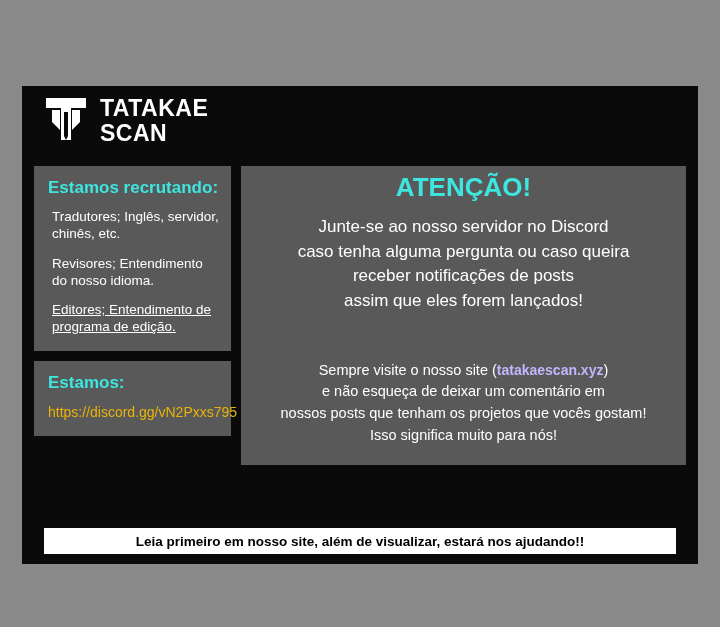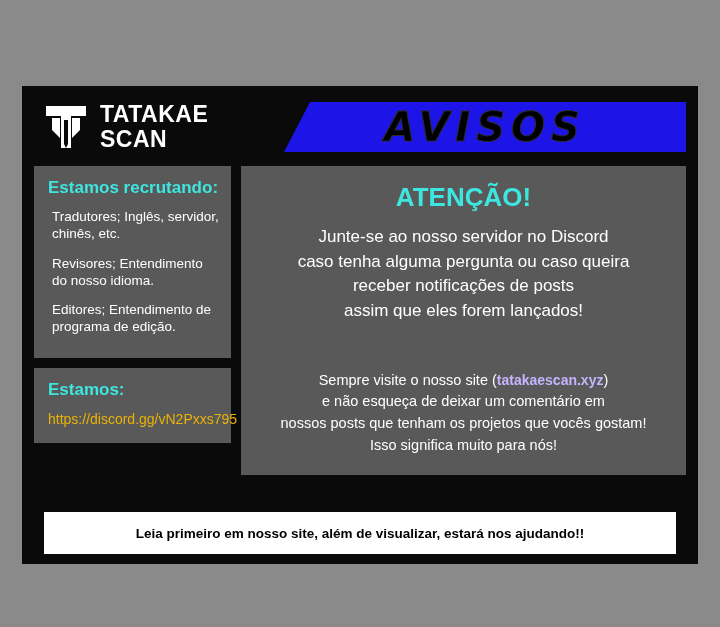--- a/index.html
+++ b/index.html
@@ -25,21 +25,20 @@
   }
   
   .header {
     position: relative;
     height: 62px;
     display: flex;
     align-items: center;
   }
   .logo-block {
     display: flex;
-    align-items: center;
     width: 232px;
     height: 62px;
     padding-left: 10px;
     box-sizing: border-box;
   }
   .logo-mark {
     width: 44px;
     height: 46px;
     margin-right: 12px;
     flex: none;
@@ -103,32 +102,33 @@
     font-weight: bold;
     margin: 2px 0 10px 2px;
   }
   .recruit-item {
     color: #ffffff;
     font-size: 13.5px;
     line-height: 1.28;
     margin: 0 0 12px 6px;
   }
   .recruit-item:last-child {
-    margin-bottom: 8px;
+    margin-bottom: 1px;
+    text-decoration: underline;
   }
   .link-line {
     color: #eab308;
     font-size: 14px;
     line-height: 1.4;
     margin-left: 2px;
   }
   .right-col {
     flex: 1;
     background: #595959;
-    padding: 14px 14px 18px 14px;
+    padding: 4px 14px 18px 14px;
     box-sizing: border-box;
     text-align: center;
   }
   .notice-title {
     color: #3ee6e0;
     font-size: 26px;
     font-weight: bold;
     margin: 2px 0 12px 0;
   }
   .notice-p {
@@ -150,21 +150,21 @@
     color: #c4b5fd;
     font-weight: bold;
     font-size: 14px;
   }
   
   .footer {
     position: absolute;
     left: 22px;
     bottom: 10px;
     width: 632px;
-    height: 42px;
+    height: 26px;
     background: #ffffff;
     display: flex;
     align-items: center;
     justify-content: center;
   }
   .footer-text {
     color: #000000;
     font-size: 13.5px;
     font-weight: bold;
   }
@@ -178,25 +178,20 @@
     <div class="logo-block">
       <svg class="logo-mark" viewBox="0 0 44 46">
         <path d="M2 2 L42 2 L42 12 L27 12 L27 44 L17 44 L17 12 L2 12 Z" fill="#ffffff"></path>
         <path d="M8 14 L16 14 L16 34 L8 26 Z" fill="#ffffff"></path>
         <path d="M36 14 L28 14 L28 34 L36 26 Z" fill="#ffffff"></path>
         <path d="M20 16 L24 16 L24 40 L22 44 L20 40 Z" fill="#0a0a0a"></path>
       </svg>
       <div class="logo-text">
         <span>TATAKAE</span>
         <span>SCAN</span>
-      </div>
-    </div>
-    <div class="banner-wrap">
-      <div class="banner">
-        <div class="banner-text">AVISOS</div>
       </div>
     </div>
   </div>
 
   <div class="content">
 
     <div class="left-col">
 
       <div class="panel">
         <div class="panel-title">Estamos recrutando:</div>

